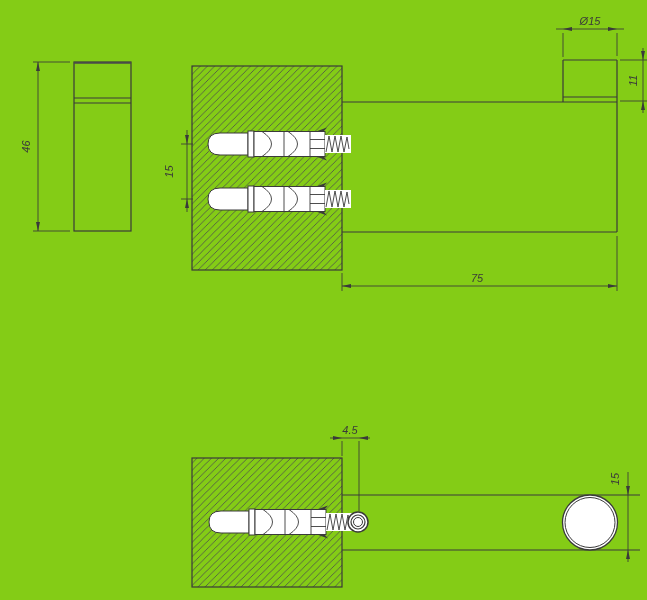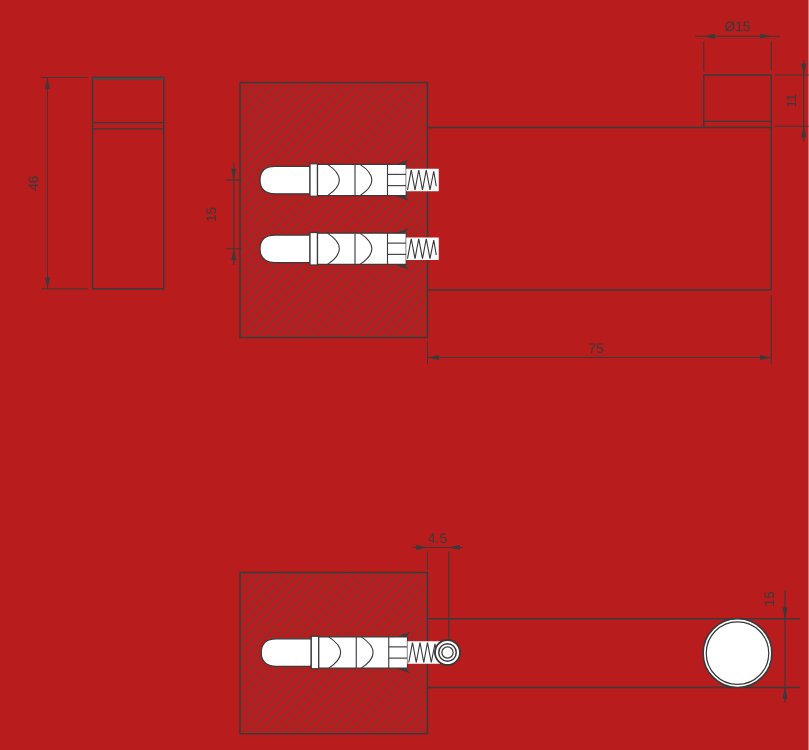--- a/index.html
+++ b/index.html
@@ -5,22 +5,23 @@
   html, body {
     margin: 0;
     padding: 0;
     background: #ffffff;
     font-family: "Liberation Sans", sans-serif;
   }
   .canvas-wrap {
     position: relative;
     width: 647px;
     height: 600px;
-    background: #b91c1c;
+    background: #84cc16;
     overflow: hidden;
+    font-style: italic;
   }
   svg text {
     font-family: "Liberation Sans", sans-serif;
     font-size: 11px;
     fill: #3a3a3a;
   }
   .outline   { fill: none; stroke: #3a3a3a; stroke-width: 1.2; }
   .thickline { fill: none; stroke: #4a4a4a; stroke-width: 1.8; }
   .thinline  { fill: none; stroke: #3a3a3a; stroke-width: 1;   }
   .dimline   { fill: none; stroke: #3a3a3a; stroke-width: 0.85;}

